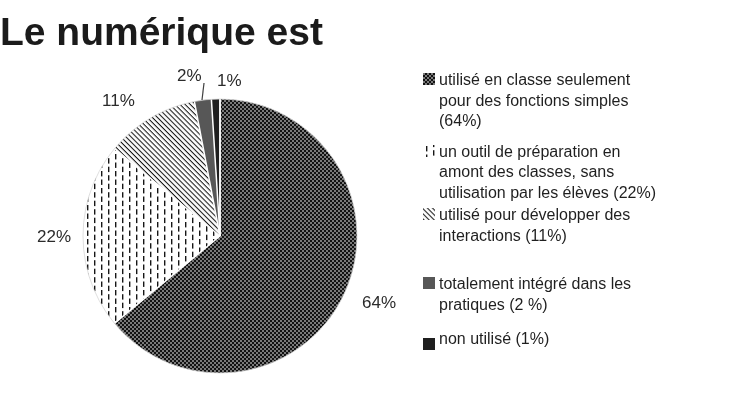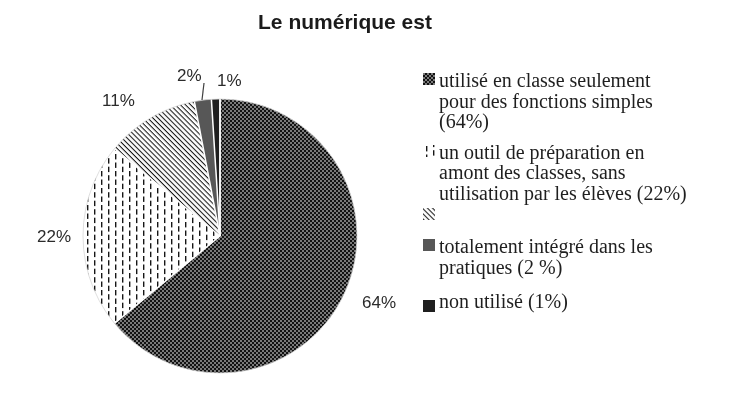--- a/index.html
+++ b/index.html
@@ -3,41 +3,41 @@
 <meta charset="utf-8">
 <style>
   html,body{margin:0;padding:0;}
   body{
     width:732px;height:412px;position:relative;overflow:hidden;
     background:#ffffff;
     font-family:"Liberation Sans", sans-serif;
   }
   .chart-title{
     position:absolute;top:10px;left:0;width:690px;margin:0;
-    text-align:center;
-    font-size:21px;font-weight:700;color:#1b1b1b;letter-spacing:0px;
+    text-align:left;
+    font-size:39px;font-weight:700;color:#1b1b1b;letter-spacing:0px;
   }
   #pie-svg{position:absolute;left:0;top:0;}
   .slice-label{
     font-family:"Liberation Sans", sans-serif;
     font-size:17px;fill:#2b2b2b;
   }
   .legend{
     position:absolute;left:423px;top:70px;width:306px;
     list-style:none;margin:0;padding:0;
   }
   .legend-item{display:flex;gap:4px;align-items:flex-start;}
   .legend-item .swatch{flex:0 0 auto;margin-top:3px;}
   .legend-item .txt{
     white-space:pre-line;
-    font-size:20px;line-height:20.5px;color:#1f1f1f;font-family:Liberation Serif, serif;
+    font-size:16px;line-height:20.5px;color:#1f1f1f;
   }
   .legend-item:nth-child(2){margin-top:10px;}
   .legend-item:nth-child(3){margin-top:2px;}
-  .legend-item:nth-child(4){margin-top:16px;}
+  .legend-item:nth-child(4){margin-top:28px;}
   .legend-item:nth-child(5){margin-top:14px;align-items:flex-end;}
 </style>
 </head>
 <body>
 
 <h1 class="chart-title">Le numérique est</h1>
 
 <svg id="pie-svg" width="732" height="412" viewBox="0 0 732 412">
   <defs>
     <pattern id="pat-dense-white-dots-on-black" width="4" height="4" patternUnits="userSpaceOnUse">
@@ -98,20 +98,22 @@
         <rect width="12" height="12" fill="url(#pat-vertical-dashes)"></rect>
       </svg>
       <span class="txt">un outil de préparation en
 amont des classes, sans
 utilisation par les élèves (22%)</span>
     </li>
     <li class="legend-item">
       <svg width="12" height="12" class="swatch">
         <rect width="12" height="12" fill="url(#pat-diagonal-lines)"></rect>
       </svg>
+      <span class="txt">utilisé pour développer des
+interactions (11%)</span>
     </li>
     <li class="legend-item">
       <svg width="12" height="12" class="swatch">
         <rect width="12" height="12" fill="#575757"></rect>
       </svg>
       <span class="txt">totalement intégré dans les
 pratiques (2 %)</span>
     </li>
     <li class="legend-item">
       <svg width="12" height="12" class="swatch">

